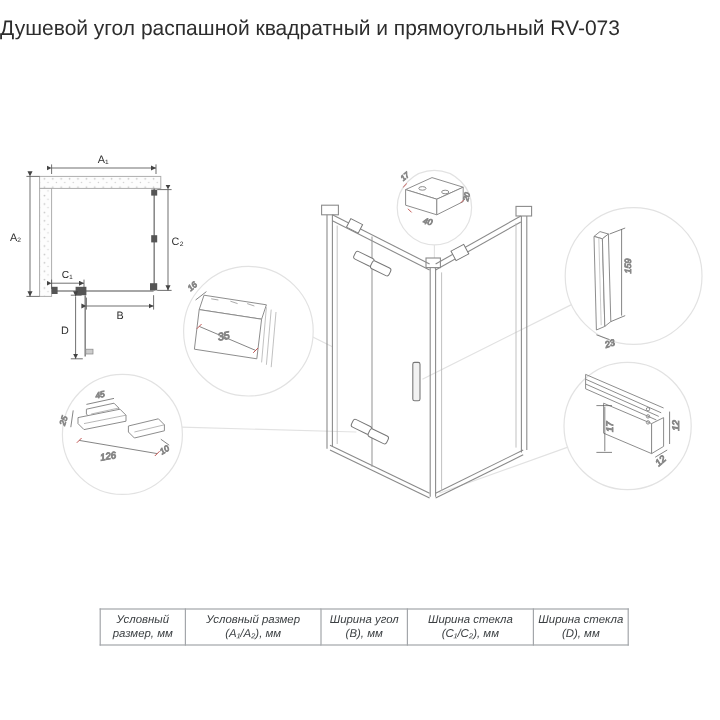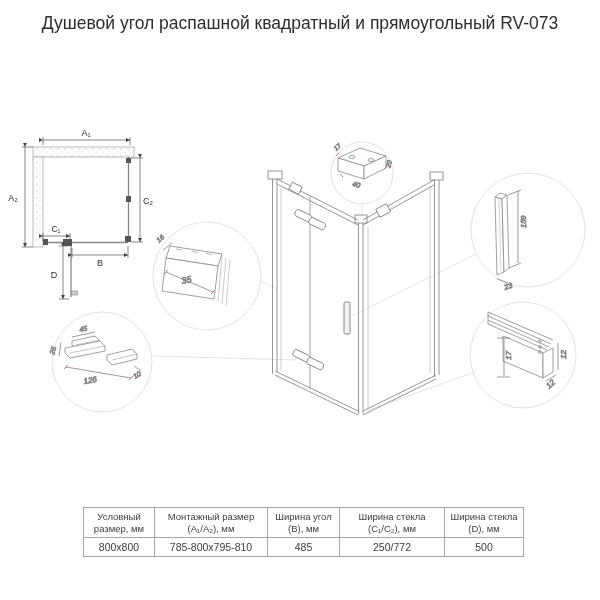--- a/index.html
+++ b/index.html
@@ -1,36 +1,36 @@
 <!DOCTYPE html>
 <html><head>
 <meta charset="utf-8">
 <style>
   html,body{margin:0;padding:0;background:#fff;}
   #stage{
     position:relative;width:600px;height:600px;background:#ffffff;overflow:hidden;
     font-family:"Liberation Sans",sans-serif;
   }
   #title{
-    position:absolute;top:12px;left:0;width:600px;text-align:center;
+    position:absolute;top:12px;left:0;width:600px;text-align:left;
     color:#2d2d2d;font-size:17.5px;font-weight:500;line-height:1.35;
   }
   #scheme-svg{position:absolute;top:0;left:0;}
   svg text{font-family:"Liberation Sans",sans-serif;fill:#2e2e2e;}
   .dimnum{font-style:italic;fill:#222;}
   table.spec{
     position:absolute;left:83px;top:507px;width:440px;
     border-collapse:collapse;table-layout:fixed;
     color:#3c4043;
   }
   table.spec th,table.spec td{
     border:1px solid #a3a6aa;text-align:center;vertical-align:middle;
     padding:1px 2px;overflow:hidden;
   }
-  table.spec th{font-weight:400;font-size:9.5px;line-height:1.2;height:27px;background:#fff;}
+  table.spec th{font-weight:400;font-size:9.5px;line-height:1.2;height:27px;background:#fff;font-style:italic;}
   table.spec td{font-size:10.5px;height:16px;}
 </style>
 </head>
 <body>
 
 <div id="stage">
 
   <div id="title">
     <div>Душевой угол распашной квадратный и прямоугольный RV-073</div>
   </div>
@@ -267,30 +267,23 @@
     <colgroup>
       <col style="width:71px">
         <col style="width:113px">
         <col style="width:72px">
       <col style="width:105px">
         <col style="width:79px">
     </colgroup>
     <thead>
       <tr>
         <th>Условный размер, мм</th>
-        <th>Монтажный размер (A₁/A₂), мм</th>
+        <th>Условный размер (A₁/A₂), мм</th>
         <th>Ширина угол (B), мм</th>
         <th>Ширина стекла (C₁/C₂), мм</th>
         <th>Ширина стекла (D), мм</th>
       </tr>
     </thead>
     <tbody>
-      <tr>
-        <td>800x800</td>
-        <td>785-800x795-810</td>
-        <td>485</td>
-        <td>250/772</td>
-        <td>500</td>
-      </tr>
     </tbody>
   </table>
 
 </div>
 
 </body></html>

